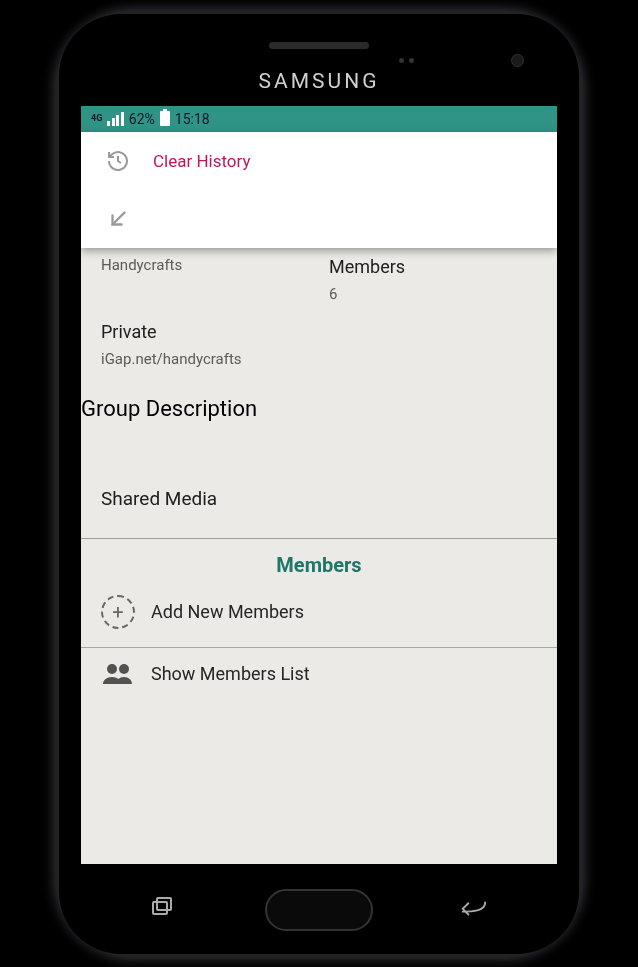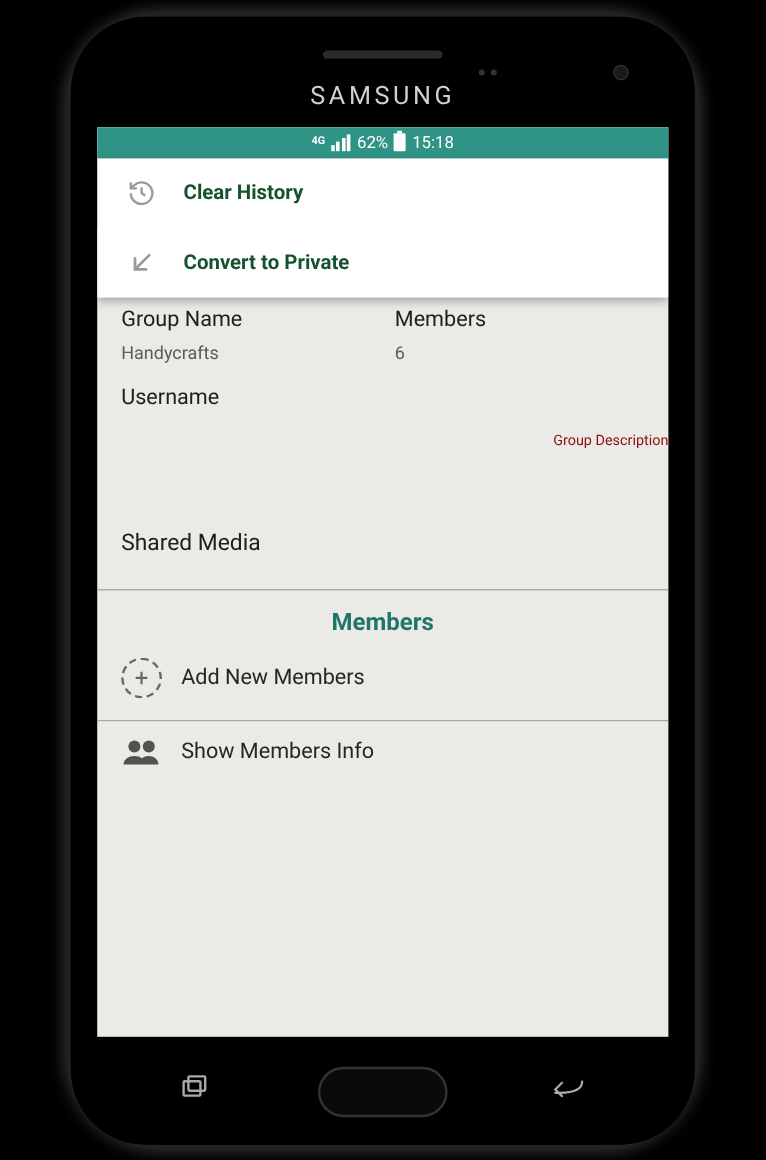--- a/index.html
+++ b/index.html
@@ -80,24 +80,24 @@
       left: 22px;
       right: 22px;
       bottom: 90px;
       background: #eceae6;
       overflow: hidden;
     }
     .status-bar {
       height: 26px;
       background: #2f9386;
       display: flex;
-      justify-content: center;
+      justify-content: flex-start;
       align-items: center;
       padding: 0 10px;
-      color: #ffffff;
+      color: #0f172a;
       font-size: 14px;
       gap: 5px;
     }
     .status-bar .fourg {
       font-size: 9px;
       font-weight: 700;
       line-height: 1;
     }
     .signal-bars {
       display: inline-flex;
@@ -180,24 +180,24 @@
       color:#2b2b2b;
       margin-bottom:8px;
     }
     .field-value {
       font-size:15px;
       color:#7a7a78;
       margin-bottom:18px;
     }
     .single-col { padding:0 20px; }
     .desc {
-      text-align:right;
+      text-align:left;
       padding:10px 0 50px;
-      font-size:12px;
-      color:#b91c1c;
+      font-size:22px;
+      color:#000000;
     }
     .shared { padding:0 20px 20px; }
     .shared .field-label { font-size:19px;margin-top:16px; }
     .divider { border-top:1px solid #d3d1cc; }
     .members-section .section-title { padding-top:14px; padding-bottom:14px; }
     .row-item {
       display:flex;
       align-items:center;
       gap:16px;
       padding:14px 20px;
@@ -236,22 +236,21 @@
     }
     .popup-item .icon-wrap {
       width:26px;
       height:26px;
       display:flex;
       align-items:center;
       justify-content:center;
     }
     .popup-item .label {
       font-size:17px;
-      color:#14532d;
-      font-weight:bold;
+      color:#be185d;
     }
     
     .home-btn {
       position:absolute;
       bottom:23px;
       left:50%;
       transform:translateX(-50%);
       width:108px;
       height:42px;
       background:#0a0a0a;
@@ -304,31 +303,31 @@
                 <path d="M9 2l-1.5 2H4a2 2 0 0 0-2 2v10a2 2 0 0 0 2 2h16a2 2 0 0 0 2-2V6a2 2 0 0 0-2-2h-3.5L15 2H9zm3 4a5 5 0 1 1 0 10 5 5 0 0 1 0-10zm0 2a3 3 0 1 0 0 6 3 3 0 0 0 0-6z"></path>
                 <text x="18" y="3" font-size="9" fill="#7a7a78" font-weight="700">+</text>
               </svg>
             </div>
           </div>
 
           <div class="section-title">Info</div>
 
           <div class="info-grid">
             <div class="info-col">
-              <div class="field-label">Group Name</div>
               <div class="field-value">Handycrafts</div>
             </div>
             <div class="info-col">
               <div class="field-label">Members</div>
               <div class="field-value">6</div>
             </div>
           </div>
 
           <div class="single-col">
-            <div class="field-label">Username</div>
+            <div class="field-label">Private</div>
+            <div class="field-value">iGap.net/handycrafts</div>
           </div>
 
           <div class="desc">Group Description</div>
 
           <div class="shared">
             <div class="field-label">Shared Media</div>
           </div>
 
           <div class="divider"></div>
 
@@ -341,21 +340,21 @@
             </div>
 
             <div class="row-item">
               <div class="people-icon">
                 <svg width="34" height="24" viewBox="0 0 34 24" fill="#6d6d6b">
                   <circle cx="11" cy="7" r="5"></circle>
                     <circle cx="23" cy="7" r="5"></circle>
                   <path d="M2 22c0-4 4-7 9-7s9 3 9 7H2zM15 22c0-4 3.5-7 8-7s8 3 8 7H15z"></path>
                 </svg>
               </div>
-              <span class="row-label">Show Members Info</span>
+              <span class="row-label">Show Members List</span>
             </div>
           </div>
         </div>
 
         <div class="popup">
           <div class="popup-item">
             <div class="icon-wrap">
               <svg width="24" height="24" viewBox="0 0 24 24" fill="none" stroke="#9a9a98" stroke-width="2">
                 <path d="M3 12a9 9 0 1 0 3-6.7L3 8"></path>
                 <polyline points="3 3 3 8 8 8"></polyline>
@@ -364,21 +363,20 @@
             </div>
             <span class="label">Clear History</span>
           </div>
           <div class="popup-item">
             <div class="icon-wrap">
               <svg width="22" height="22" viewBox="0 0 24 24" fill="none" stroke="#9a9a98" stroke-width="2.5" stroke-linecap="round">
                 <line x1="19" y1="5" x2="6" y2="18"></line>
                 <polyline points="6 8 6 18 16 18"></polyline>
               </svg>
             </div>
-            <span class="label">Convert to Private</span>
           </div>
         </div>
       </div>
     </div>
 
     <div class="nav-icon nav-left">
       <svg width="24" height="20" viewBox="0 0 24 20" fill="none" stroke="#aaa" stroke-width="2">
         <rect x="2" y="6" width="14" height="12" rx="1"></rect>
         <rect x="6" y="2" width="14" height="12" rx="1"></rect>
       </svg>

